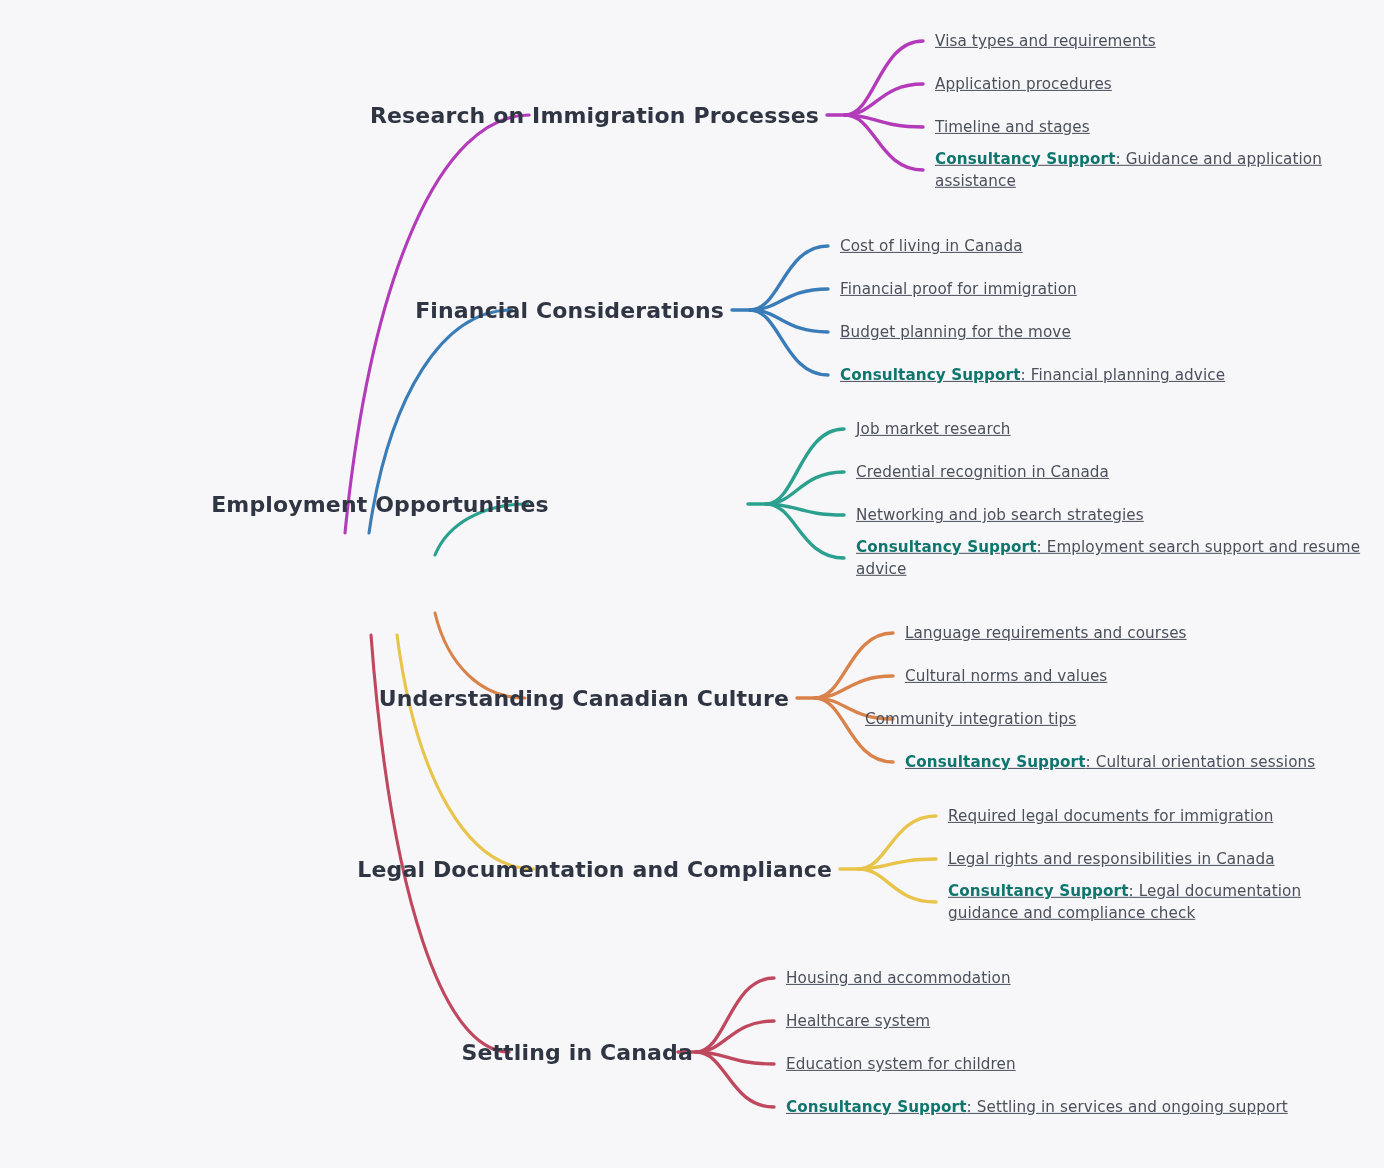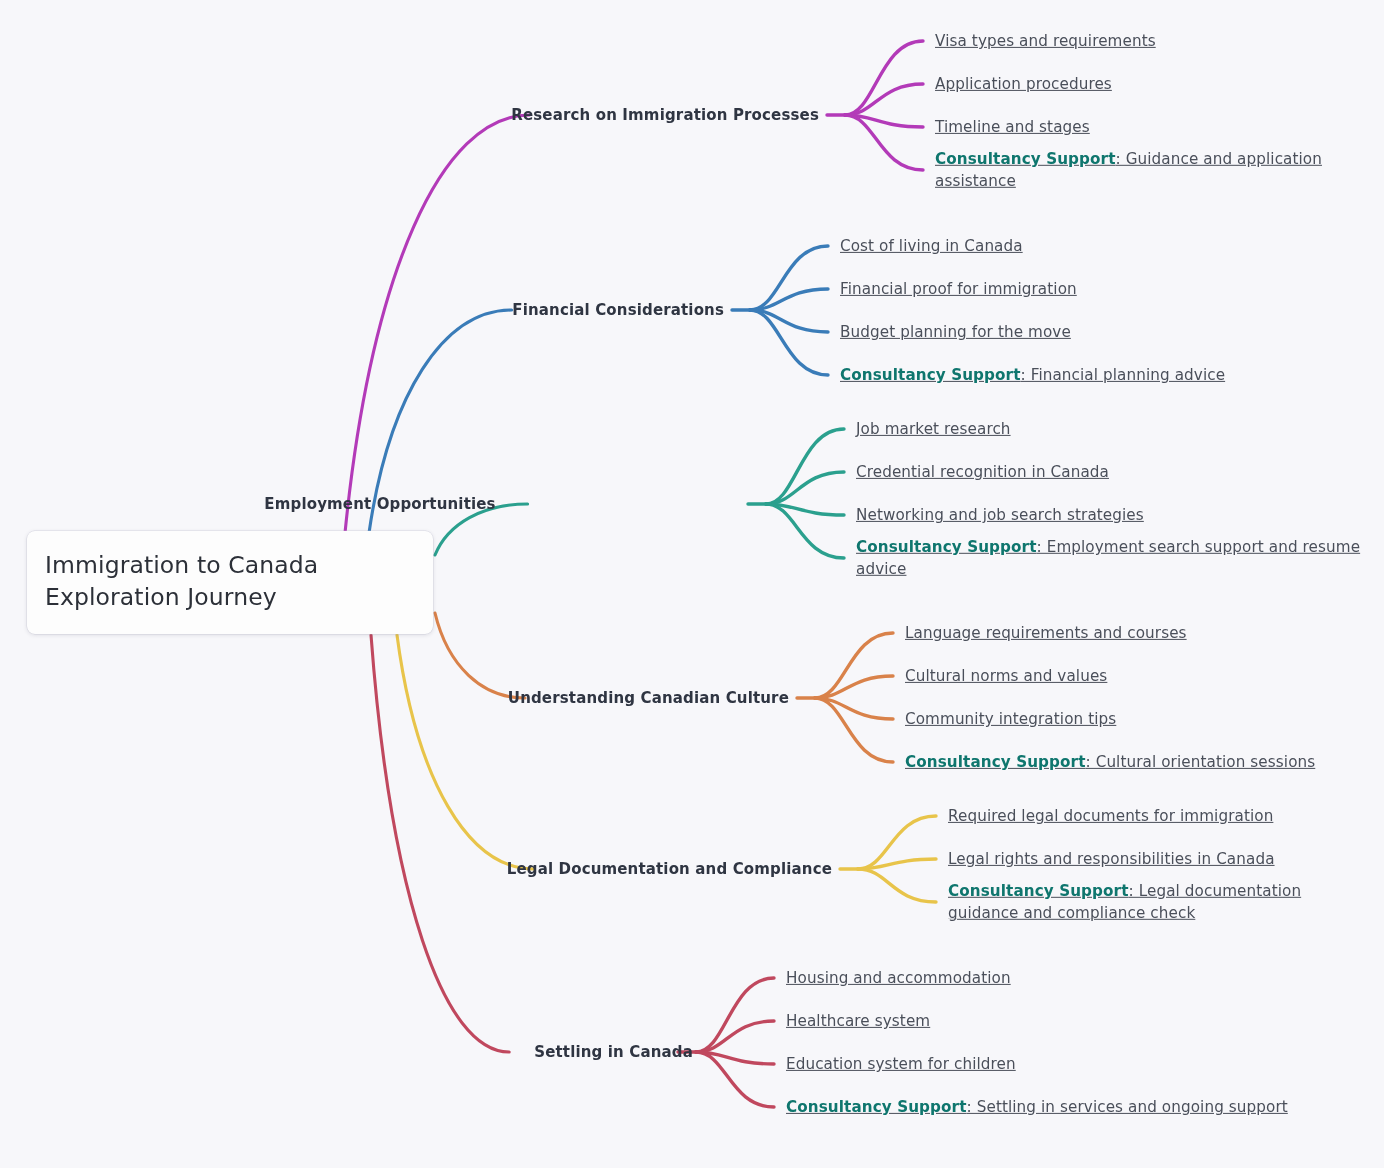--- a/index.html
+++ b/index.html
@@ -19,21 +19,21 @@
     border-radius:8px;
     padding:18px 20px 20px 18px;
     box-shadow:0 1px 4px rgba(30,30,60,.13),0 0 0 .5px rgba(200,200,215,.5);
     font-size:23.5px;
     line-height:1.38;
     color:#2c3038;
     letter-spacing:.1px;
   }
   .branch-label{
     position:absolute;
-    font-size:15px;
+    font-size:22px;
     font-weight:bold;
     color:#2f3542;
     white-space:nowrap;
     letter-spacing:.15px;
     transform:translateY(-50%);
   }
   .leaf{
     position:absolute;
     font-size:15.2px;
     color:#4a4f5a;
@@ -82,42 +82,41 @@
         <path d="M 858 869 C 888 869, 892 902, 936 902" stroke="#e8c44a" stroke-width="3.4" fill="none" stroke-linecap="round"></path>
         <path d="M 371 635 C 390.348 893.54, 442.86400000000003 1052, 509.20000000000005 1052" stroke="#c0485e" stroke-width="3.1" fill="none" stroke-linecap="round"></path>
         <path d="M 678 1052 L 696 1052" stroke="#c0485e" stroke-width="3.4" fill="none" stroke-linecap="round"></path>
         <path d="M 696 1052 C 726 1052, 730 978, 774 978" stroke="#c0485e" stroke-width="3.4" fill="none" stroke-linecap="round"></path>
         <path d="M 696 1052 C 726 1052, 730 1021, 774 1021" stroke="#c0485e" stroke-width="3.4" fill="none" stroke-linecap="round"></path>
         <path d="M 696 1052 C 726 1052, 730 1064, 774 1064" stroke="#c0485e" stroke-width="3.4" fill="none" stroke-linecap="round"></path>
         <path d="M 696 1052 C 726 1052, 730 1107, 774 1107" stroke="#c0485e" stroke-width="3.4" fill="none" stroke-linecap="round"></path>
       </g>
   </svg>
 
-  <div class="root-node">Immigration to Canada Exploration Journey</div>
 
   <div id="branch-layer">
       <div class="branch-label" style="top: 115px; left: 0px; width: 827px; text-align: right; padding-right: 8px; box-sizing: border-box;">Research on Immigration Processes</div>
       <div class="leaf" style="top: 41px; left: 935px; max-width: 435px;">Visa types and requirements</div>
       <div class="leaf" style="top: 84px; left: 935px; max-width: 435px;">Application procedures</div>
       <div class="leaf" style="top: 127px; left: 935px; max-width: 435px;">Timeline and stages</div>
       <div class="leaf" style="top: 170px; left: 935px; max-width: 435px;"><b>Consultancy Support</b>: Guidance and application assistance</div>
       <div class="branch-label" style="top: 310px; left: 0px; width: 732px; text-align: right; padding-right: 8px; box-sizing: border-box;">Financial Considerations</div>
       <div class="leaf" style="top: 246px; left: 840px; max-width: 530px;">Cost of living in Canada</div>
       <div class="leaf" style="top: 289px; left: 840px; max-width: 530px;">Financial proof for immigration</div>
       <div class="leaf" style="top: 332px; left: 840px; max-width: 530px;">Budget planning for the move</div>
       <div class="leaf" style="top: 375px; left: 840px; max-width: 530px;"><b>Consultancy Support</b>: Financial planning advice</div>
       <div class="branch-label" style="top: 504px; left: 10px; width: 748px; text-align: center; padding-right: 8px; box-sizing: border-box;">Employment Opportunities</div>
       <div class="leaf" style="top: 429px; left: 856px; max-width: 514px;">Job market research</div>
       <div class="leaf" style="top: 472px; left: 856px; max-width: 514px;">Credential recognition in Canada</div>
       <div class="leaf" style="top: 515px; left: 856px; max-width: 514px;">Networking and job search strategies</div>
       <div class="leaf" style="top: 558px; left: 856px; max-width: 514px;"><b>Consultancy Support</b>: Employment search support and resume advice</div>
       <div class="branch-label" style="top: 698px; left: 0px; width: 797px; text-align: right; padding-right: 8px; box-sizing: border-box;">Understanding Canadian Culture</div>
       <div class="leaf" style="top: 633px; left: 905px; max-width: 465px;">Language requirements and courses</div>
       <div class="leaf" style="top: 676px; left: 905px; max-width: 465px;">Cultural norms and values</div>
-      <div class="leaf" style="top: 719px; left: 905px; max-width: 465px;">Community integration tips</div>
+      <div class="leaf" style="top: 719px; left: 865px; max-width: 465px;">Community integration tips</div>
       <div class="leaf" style="top: 762px; left: 905px; max-width: 465px;"><b>Consultancy Support</b>: Cultural orientation sessions</div>
       <div class="branch-label" style="top: 869px; left: 0px; width: 840px; text-align: right; padding-right: 8px; box-sizing: border-box;">Legal Documentation and Compliance</div>
       <div class="leaf" style="top: 816px; left: 948px; max-width: 422px;">Required legal documents for immigration</div>
       <div class="leaf" style="top: 859px; left: 948px; max-width: 422px;">Legal rights and responsibilities in Canada</div>
       <div class="leaf" style="top: 902px; left: 948px; max-width: 422px;"><b>Consultancy Support</b>: Legal documentation guidance and compliance check</div>
       <div class="branch-label" style="top: 1052px; left: 0px; width: 678px; text-align: right; padding-right: 8px; box-sizing: border-box; margin-left: 23px;">Settling in Canada</div>
       <div class="leaf" style="top: 978px; left: 786px; max-width: 584px;">Housing and accommodation</div>
       <div class="leaf" style="top: 1021px; left: 786px; max-width: 584px;">Healthcare system</div>
       <div class="leaf" style="top: 1064px; left: 786px; max-width: 584px;">Education system for children</div>
       <div class="leaf" style="top: 1107px; left: 786px; max-width: 584px;"><b>Consultancy Support</b>: Settling in services and ongoing support</div>

